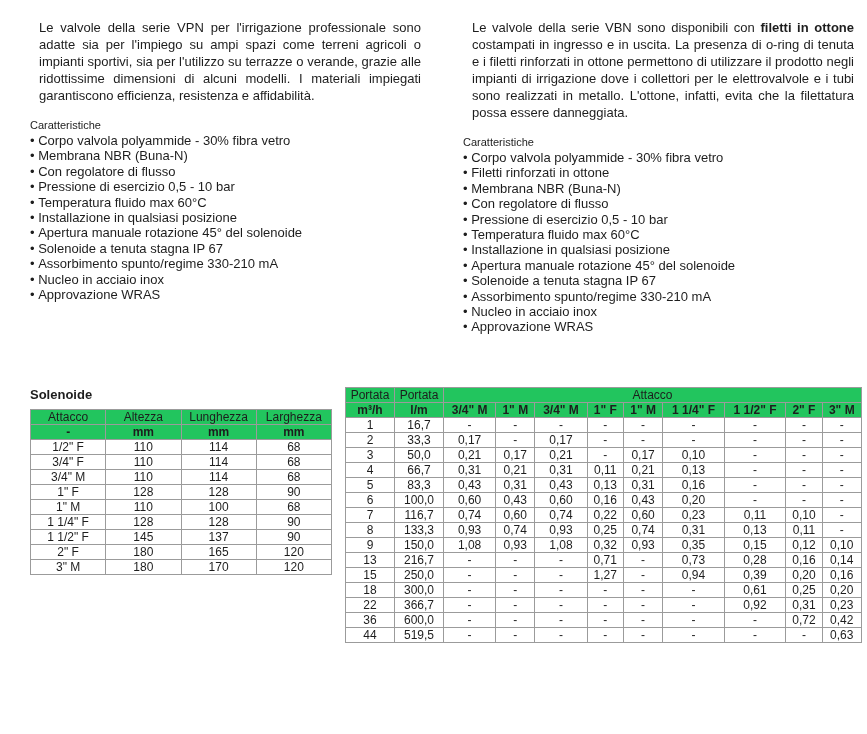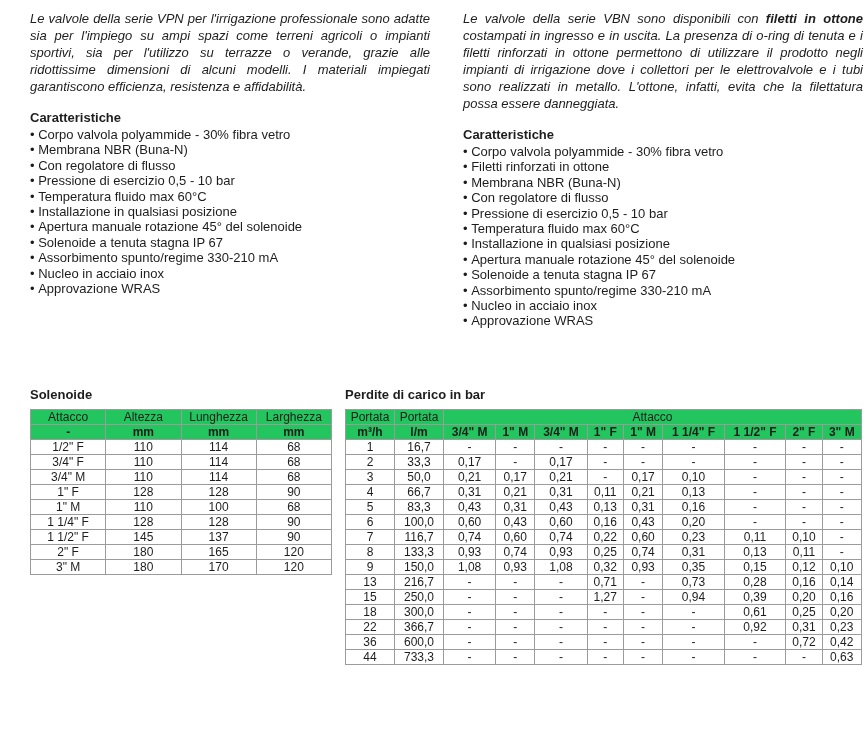--- a/index.html
+++ b/index.html
@@ -12,28 +12,27 @@
     overflow:hidden;
   }
   
   .top-columns{
     position:absolute;left:30px;top:10px;
     width:834px;
     display:flex;gap:33px;
   }
   .col{width:400px;}
   .intro{
-    margin:0;
+    margin:9px;
     font-size:13px;line-height:17px;
     text-align:justify;
-    font-style:italic;
   }
   .features-title{
     margin:15px 0 2px 0;
-    font-size:13px;font-weight:bold;
+    font-size:11px;font-weight:normal;
   }
   ul.features{
     margin:0;padding:0;list-style:none;
     font-size:13px;line-height:15.4px;
   }
   ul.features li::before{content:"\2022\00a0";}
   
   .table-block h3{
     margin:0 0 7px 0;
     font-size:13px;font-weight:bold;
@@ -182,21 +181,20 @@
             <td>3" M</td>
             <td>180</td>
             <td>170</td>
             <td>120</td>
           </tr>
         </tbody>
     </table>
   </div>
 
   <div class="table-block loss-block">
-    <h3>Perdite di carico in bar</h3>
     <table class="loss-table">
       <thead>
         <tr id="loss-head-1">
             <th class="c-flow">Portata</th>
             <th class="c-flow">Portata</th>
             <th colspan="9">Attacco</th>
           </tr>
         <tr id="loss-head-2" class="bold-row">
             <th class="c-flow">m³/h</th>
             <th class="c-flow">l/m</th>
@@ -389,21 +387,21 @@
             <td>-</td>
             <td>-</td>
             <td>-</td>
             <td>-</td>
             <td>-</td>
             <td>0,72</td>
             <td>0,42</td>
           </tr>
           <tr>
             <td>44</td>
-            <td>733,3</td>
+            <td>519,5</td>
             <td>-</td>
             <td>-</td>
             <td>-</td>
             <td>-</td>
             <td>-</td>
             <td>-</td>
             <td>-</td>
             <td>-</td>
             <td>0,63</td>
           </tr>

